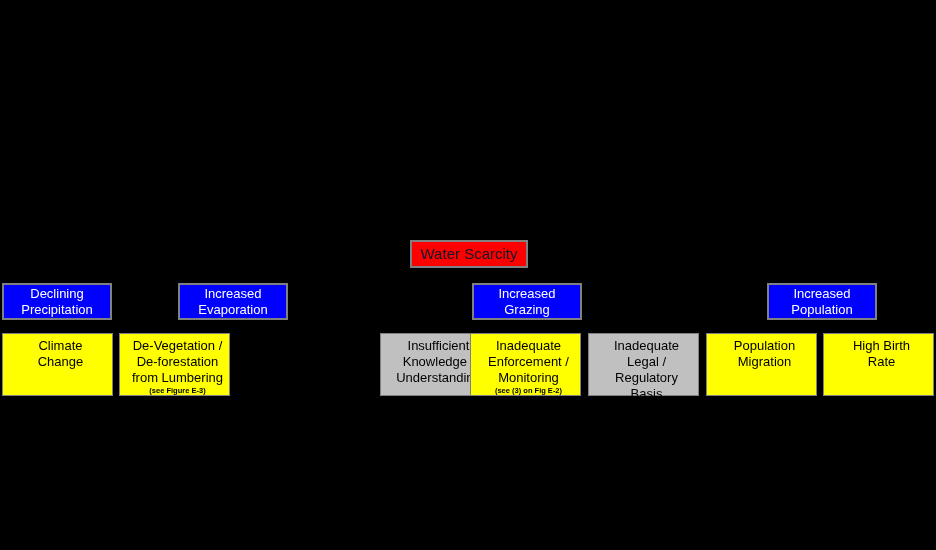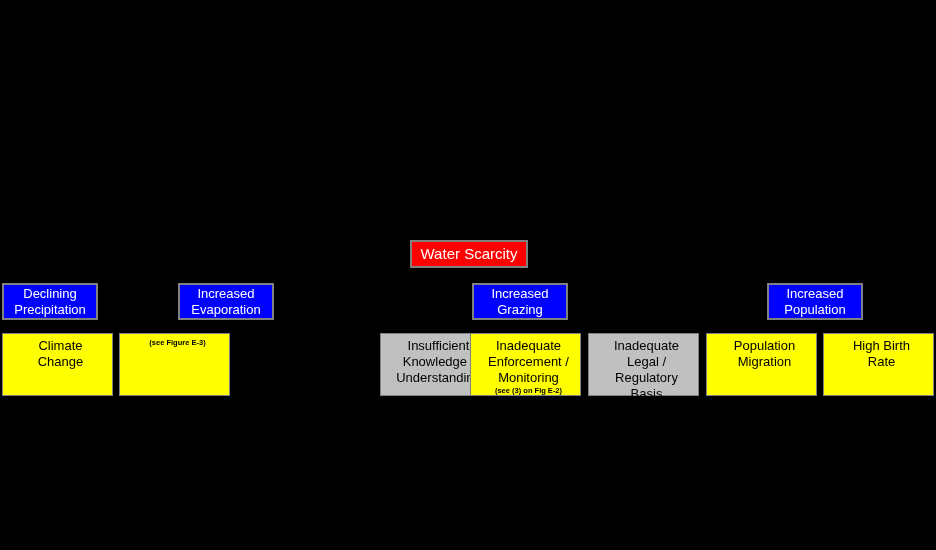--- a/index.html
+++ b/index.html
@@ -14,28 +14,28 @@
   .box {
     position: absolute;
     box-sizing: border-box;
     text-align: center;
     line-height: 1.22;
   }
   .label { white-space: pre-line; display: block; }
   
   .root {
     left: 410px; top: 240px; width: 118px; height: 28px;
-    background: #ff0000; color: #ffffff;
+    background: #ff0000; color: #0f172a;
     border: 2px solid #808080;
     font-size: 15px;
     display: flex; align-items: center; justify-content: center;
   }
   
   .blue {
-    top: 283px; width: 96px; height: 37px;
+    top: 283px; width: 110px; height: 37px;
     background: #0000ff; color: #ffffff;
     border: 2px solid #808080;
     font-size: 13px;
     display: flex; align-items: center; justify-content: center;
   }
   .b1 { left: 2px; }
   .b2 { left: 178px; }
   .b3 { left: 472px; }
   .b4 { left: 767px; }
   
@@ -90,20 +90,23 @@
   <div class="box blue b4">
     <span class="label">Increased
 Population</span>
   </div>
 
   <div class="box leaf yellow l1">
     <span class="label">Climate
 Change</span>
   </div>
   <div class="box leaf yellow l2">
+    <span class="label">De-Vegetation /
+De-forestation
+from Lumbering</span>
     <span class="note">(see Figure E-3)</span>
   </div>
   <div class="box leaf gray l4">
     <span class="label">Insufficient
 Knowledge /
 Understanding</span>
   </div>
   <div class="box leaf yellow l5">
     <span class="label">Inadequate
 Enforcement /

